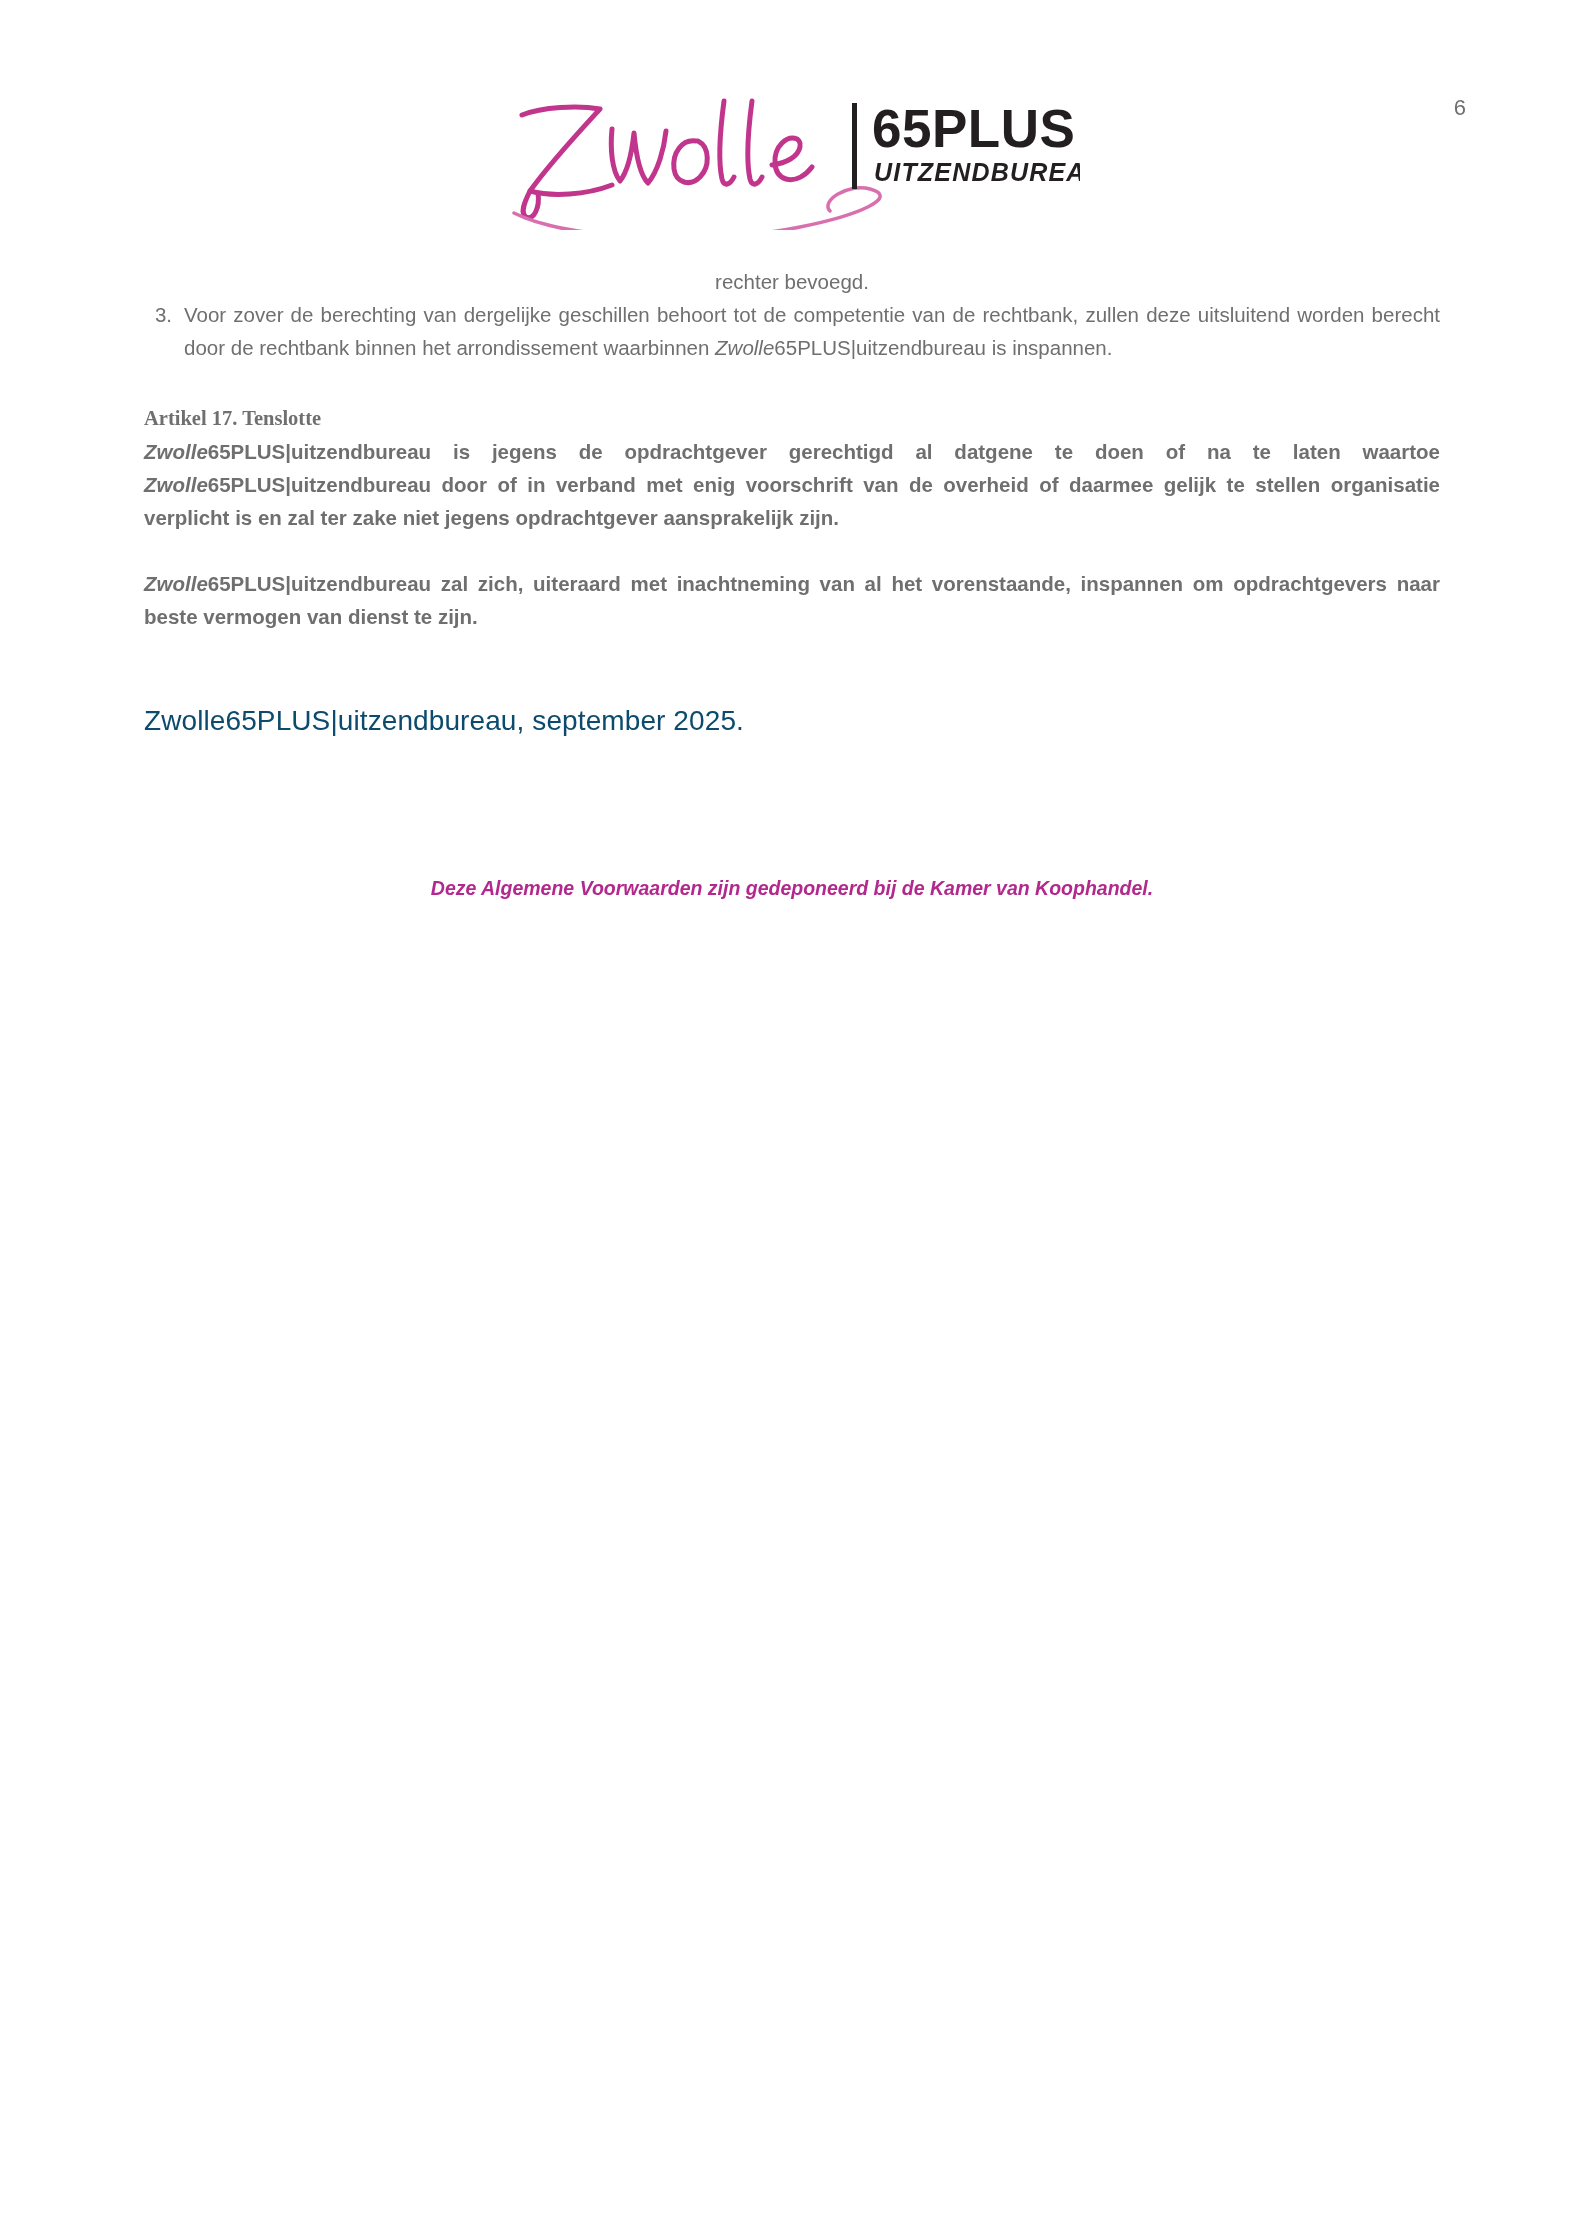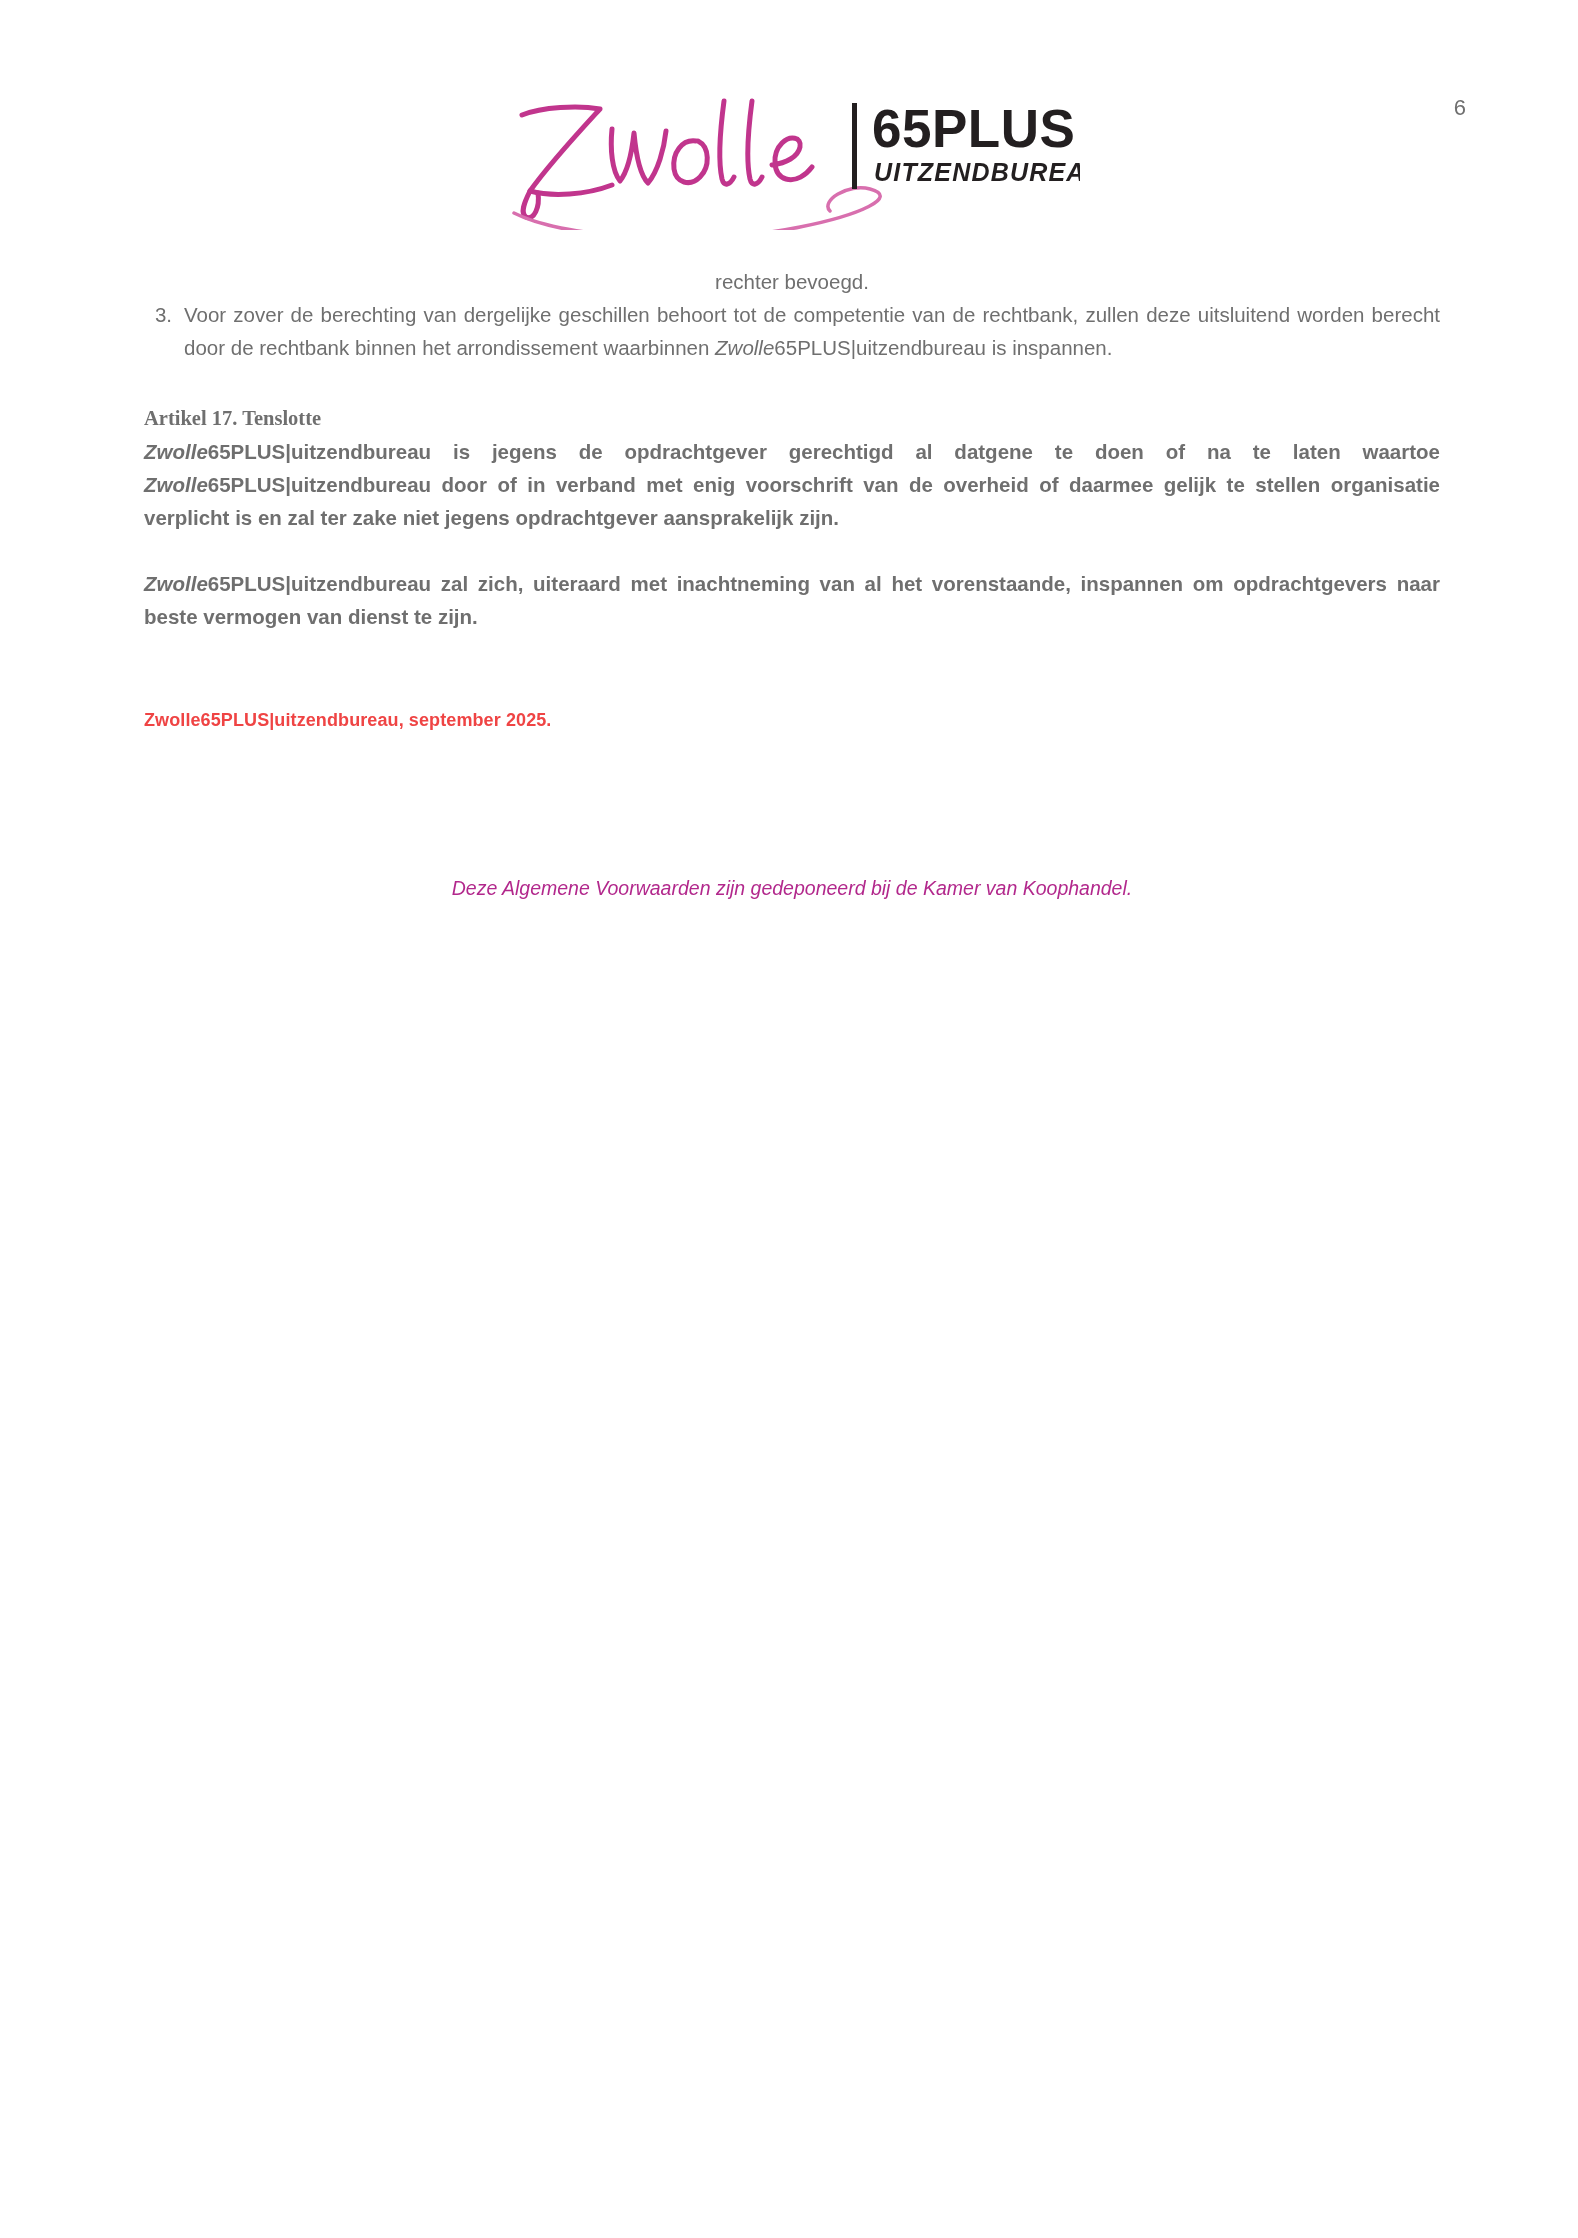--- a/index.html
+++ b/index.html
@@ -99,34 +99,35 @@
     line-height: 33px;
     font-weight: bold;
     color: #6f6f6f;
     font-family: Liberation Serif, serif;
   }
 
   .spacer-xl { height: 38px; }
   .spacer-l  { height: 33px; }
 
   .signature {
-    font-size: 18px;
-    line-height: 33px;
-    font-weight: bold;
-    color: #ef4444;
+    font-size: 28px;
+    line-height: 33px;
+    font-weight: normal;
+    color: #0c4a6e;
     letter-spacing: 0.1px;
   }
 
   .deposit-note {
     text-align: center;
     font-style: italic;
     font-size: 19.5px;
     line-height: 30px;
     color: #b2288c;
     margin-top: 0;
+    font-weight: bold;
   }
   .deposit-wrap {
     position: absolute;
     left: 144px;
     top: 873px;
     width: 1296px;
   }
 </style>
 </head>
 <body>

